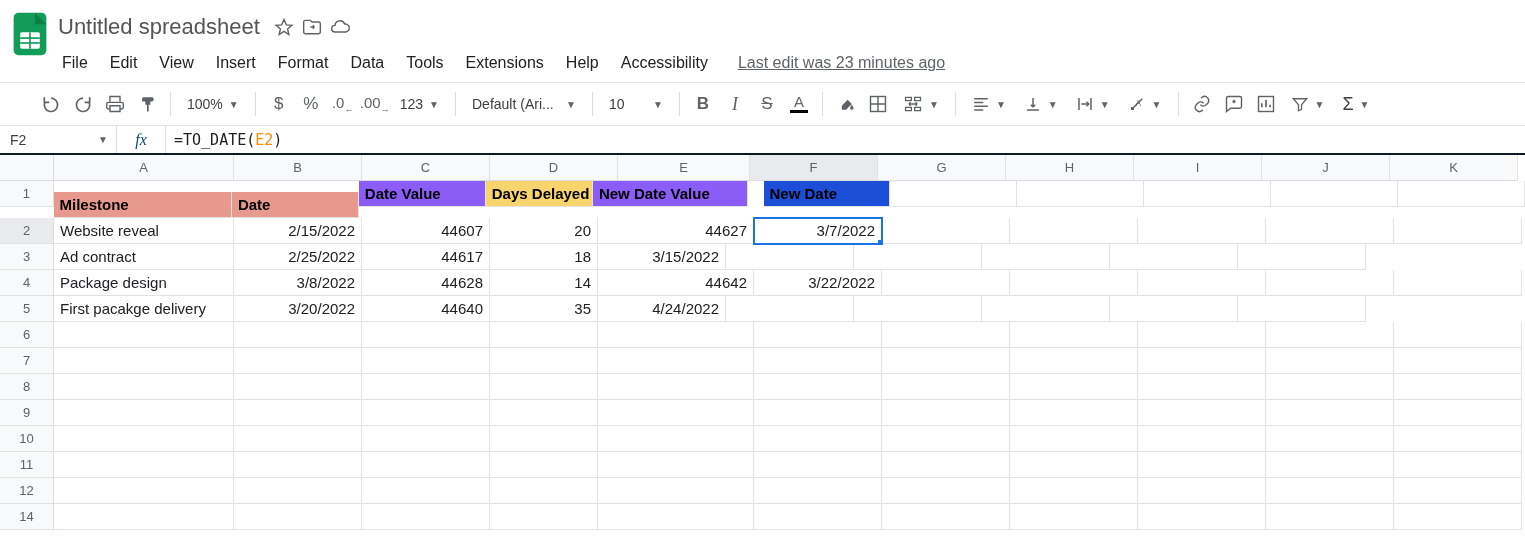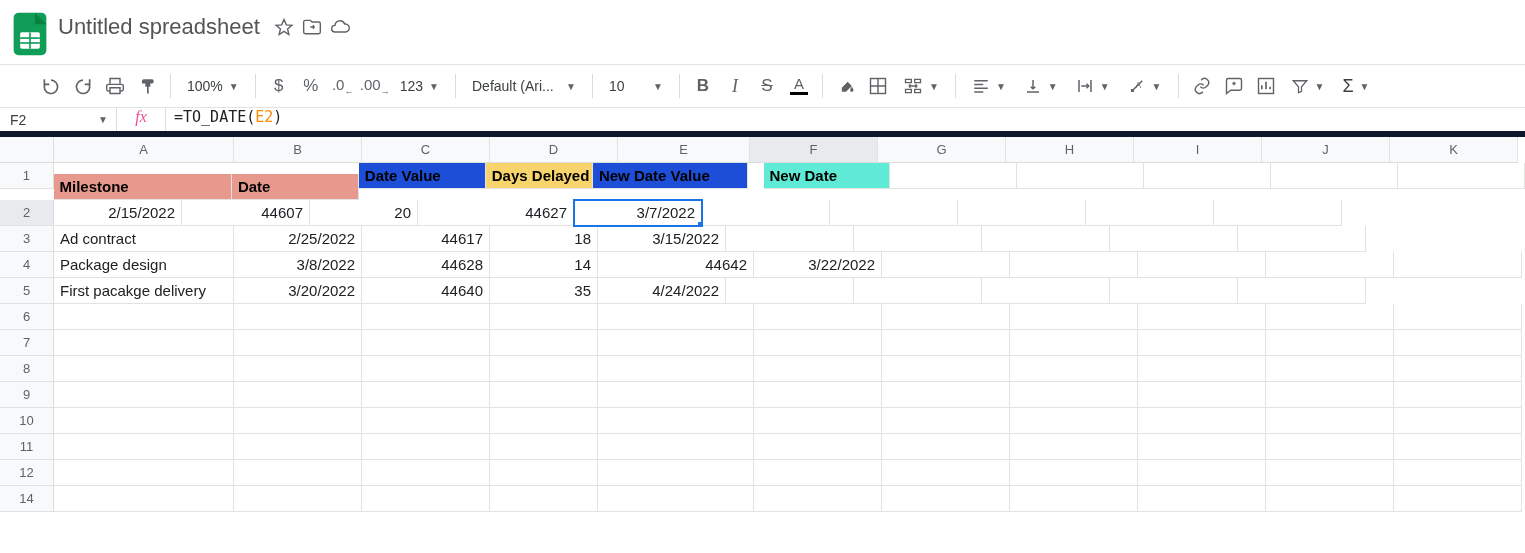--- a/index.html
+++ b/index.html
@@ -61,35 +61,35 @@
     background: #dadce0; margin: 0 6px;
   }
   .toolbar .combo {
     display: inline-flex; align-items: center; gap: 6px;
     padding: 0 8px; height: 30px; color: #3c4043;
     font-size: 14px;
   }
   .toolbar .caret { font-size: 10px; color: #5f6368; }
 
   .fxrow {
-    display: flex; align-items: flex-start;
-    border-top: 1px solid #e1e3e1; border-bottom: 6px solid #0f172a;
+    display: flex; align-items: center;
+    border-top: 1px solid #e1e3e1; border-bottom: 2px solid #0f172a;
     height: 30px;
   }
   .namebox {
     width: 116px; height: 100%;
     display: flex; align-items: center; justify-content: space-between;
     padding: 0 8px 0 10px;
     font-size: 14px; color: #3c4043;
   }
   .namebox .dd { font-size: 10px; color: #5f6368; }
   .fxsep { width: 1px; height: 100%; background: #dadce0; }
   .fxlabel {
     width: 48px; display: flex; align-items: center; justify-content: center;
-    font-style: italic; color: #ec4899; font-size: 16px;
+    font-style: italic; color: #0c4a6e; font-size: 16px;
     font-family: "Times New Roman", serif;
   }
   .fxinput {
     flex: 1; padding: 0 8px;
     font-family: Consolas, monospace; font-size: 15px; color: #202124;
   }
   .fxinput .fn  { color: #202124; }
   .fxinput .ref { color: #fb8c00; }
 
   
@@ -124,23 +124,23 @@
     font-size:15px; display:flex; align-items:center;
     overflow:hidden; white-space:nowrap;
   }
   .col-A{width:180px}.col-B{width:128px}.col-C{width:128px}
   .col-D{width:108px}.col-E{width:156px}.col-F{width:128px}
   .col-G,.col-H,.col-I,.col-J,.col-K{width:128px}
   .r  { justify-content:flex-end; }
   .l  { justify-content:flex-start; }
   .hdr { font-weight:700; color:#000; }
   .bg-red    { background:#e8998d;margin-top:11px; }
-  .bg-green  { background:#1d4ed8; }
+  .bg-green  { background:#8b5cf6; }
   .bg-yellow { background:#f7d46c; }
-  .bg-blue   { background:#5eead4;margin-left:16px; }
+  .bg-blue   { background:#1d4ed8;margin-left:16px; }
   .active {
     outline:2px solid #1a73e8; outline-offset:-1px;
     position:relative;
   }
   .active::after{
     content:""; position:absolute; right:-3px; bottom:-3px;
     width:6px; height:6px; background:#1a73e8;
   }
   svg { fill: currentColor; }
   .underline-accent {
@@ -174,20 +174,33 @@
             <path d="M10 4H4a2 2 0 0 0-2 2v12a2 2 0 0 0 2 2h16a2 2 0 0 0 2-2V8a2 2 0 0 0-2-2h-8l-2-2z" fill="none" stroke="#5f6368" stroke-width="1.7"></path>
             <path d="M10 12h5m0 0-2-2m2 2-2 2" stroke="#5f6368" stroke-width="1.7" fill="none"></path>
           </svg>
       </span>
       <span class="ic">
         <svg viewBox="0 0 24 24">
             <path d="M19 18H6a4 4 0 0 1 0-8 6 6 0 0 1 11.6-1.5A4.5 4.5 0 0 1 19 18z" fill="none" stroke="#5f6368" stroke-width="1.7"></path>
           </svg>
       </span>
     </div>
+    <div class="menubar">
+      <span class="mi">File</span>
+      <span class="mi">Edit</span>
+      <span class="mi">View</span>
+      <span class="mi">Insert</span>
+      <span class="mi">Format</span>
+      <span class="mi">Data</span>
+      <span class="mi">Tools</span>
+      <span class="mi">Extensions</span>
+      <span class="mi">Help</span>
+      <span class="mi">Accessibility</span>
+      <span class="last-edit">Last edit was 23 minutes ago</span>
+    </div>
   </div>
 </div>
 
 <div class="divider"></div>
 
 <div class="toolbar">
   <span style="width:24px"></span>
   <span class="tb">
       <svg width="20" height="20" viewBox="0 0 24 24">
         <path d="M12 5a8 8 0 1 1-7.5 5M4 4v6h6" fill="none" stroke="#5f6368" stroke-width="2"></path>
@@ -361,20 +374,21 @@
         <div class="cell col-E hdr l bg-green">New Date Value</div>
         <div class="cell col-F hdr l bg-blue">New Date</div>
         <div class="cell col-G"></div>
         <div class="cell col-H"></div>
         <div class="cell col-I"></div>
         <div class="cell col-J"></div>
         <div class="cell col-K"></div>
       </div>
       <div class="row">
         <div class="rh sel">2</div>
+        <div class="cell col-A l">Website reveal</div>
         <div class="cell col-B r">2/15/2022</div>
         <div class="cell col-C r">44607</div>
         <div class="cell col-D r">20</div>
         <div class="cell col-E r">44627</div>
         <div class="cell col-F r active">3/7/2022</div>
         <div class="cell col-G"></div>
         <div class="cell col-H"></div>
         <div class="cell col-I"></div>
         <div class="cell col-J"></div>
         <div class="cell col-K"></div>

